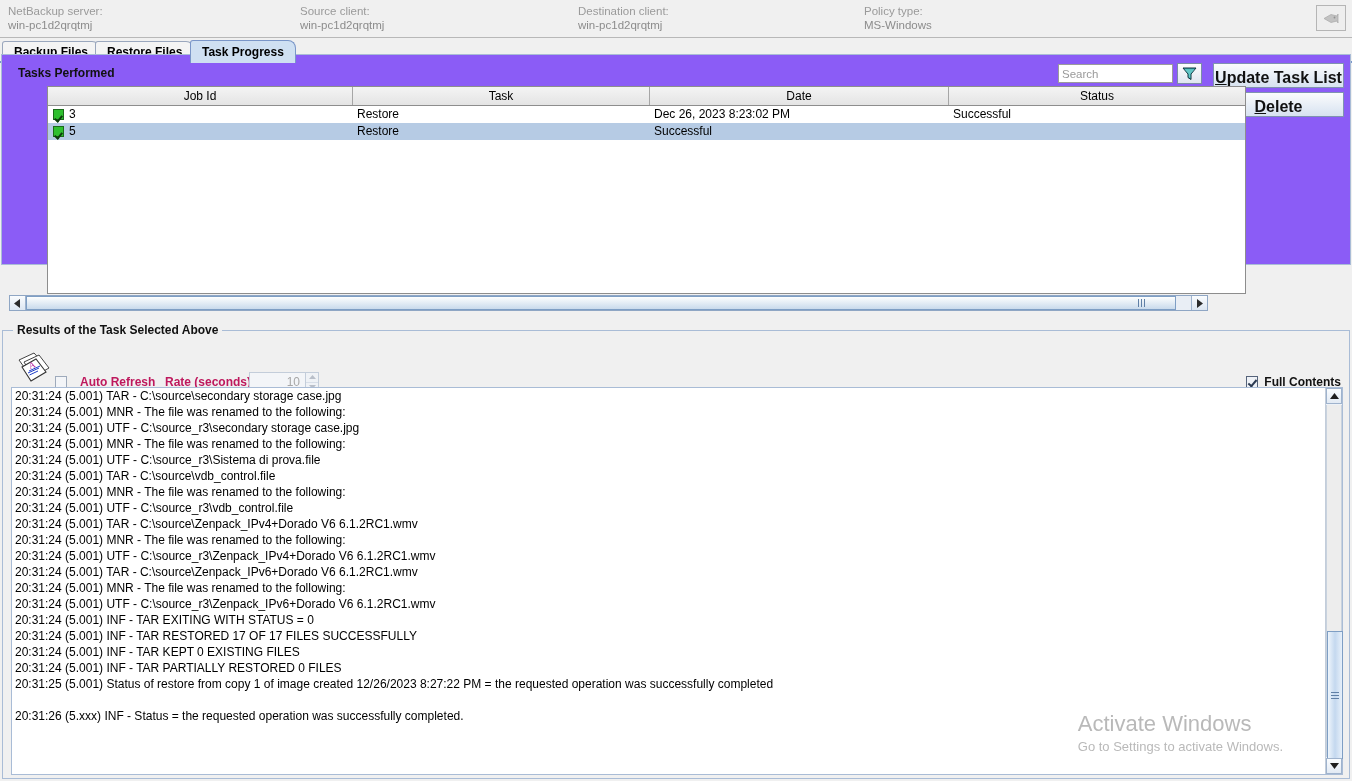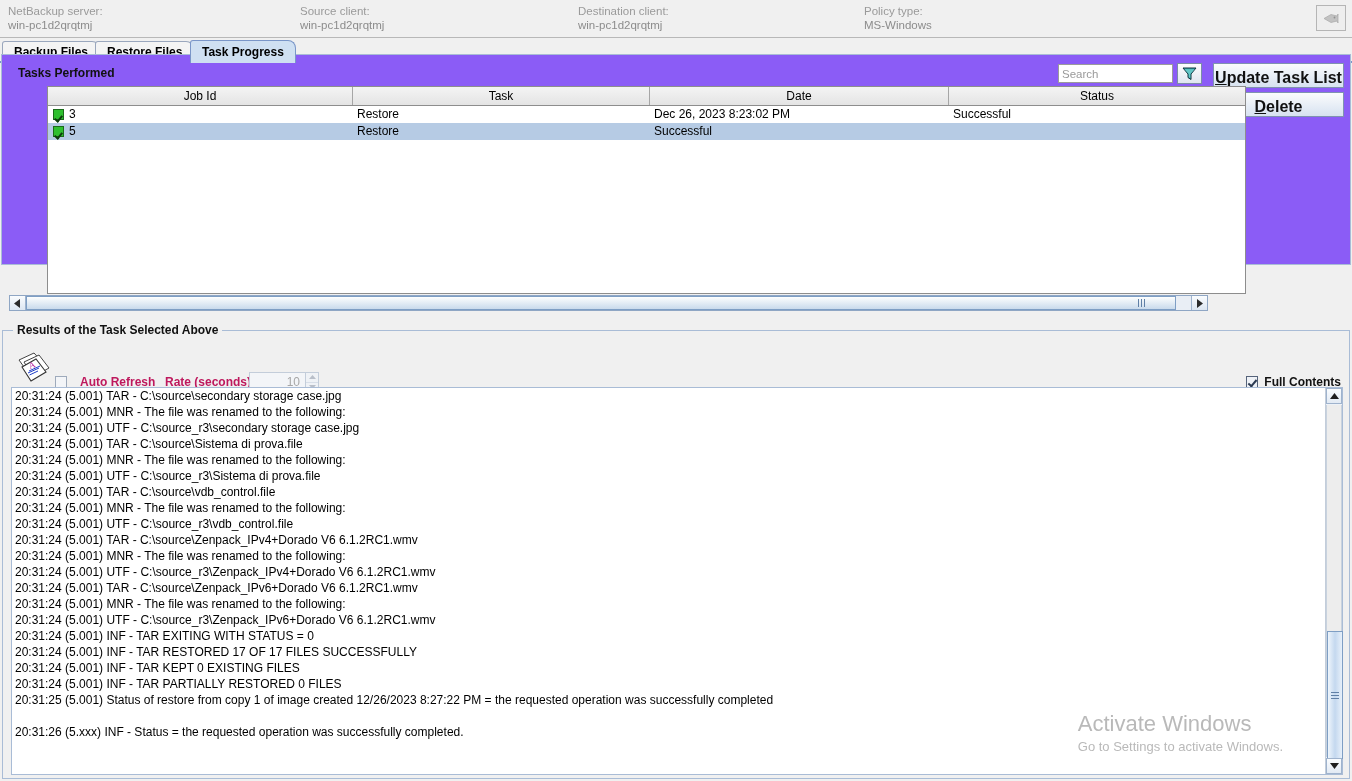--- a/index.html
+++ b/index.html
@@ -461,21 +461,20 @@
       <span class="cb-box checked"></span>
       <span>Full Contents</span>
     </div>
   </div>
 
   <div class="logbox">
     <div class="logtext">
       <div class="logline">20:31:24 (5.001) TAR - C:\source\secondary storage case.jpg</div>
       <div class="logline">20:31:24 (5.001) MNR - The file was renamed to the following:</div>
       <div class="logline">20:31:24 (5.001) UTF - C:\source_r3\secondary storage case.jpg</div>
-      <div class="logline">20:31:24 (5.001) TAR - C:\source\Sistema di prova.file</div>
       <div class="logline">20:31:24 (5.001) MNR - The file was renamed to the following:</div>
       <div class="logline">20:31:24 (5.001) UTF - C:\source_r3\Sistema di prova.file</div>
       <div class="logline">20:31:24 (5.001) TAR - C:\source\vdb_control.file</div>
       <div class="logline">20:31:24 (5.001) MNR - The file was renamed to the following:</div>
       <div class="logline">20:31:24 (5.001) UTF - C:\source_r3\vdb_control.file</div>
       <div class="logline">20:31:24 (5.001) TAR - C:\source\Zenpack_IPv4+Dorado V6 6.1.2RC1.wmv</div>
       <div class="logline">20:31:24 (5.001) MNR - The file was renamed to the following:</div>
       <div class="logline">20:31:24 (5.001) UTF - C:\source_r3\Zenpack_IPv4+Dorado V6 6.1.2RC1.wmv</div>
       <div class="logline">20:31:24 (5.001) TAR - C:\source\Zenpack_IPv6+Dorado V6 6.1.2RC1.wmv</div>
       <div class="logline">20:31:24 (5.001) MNR - The file was renamed to the following:</div>

